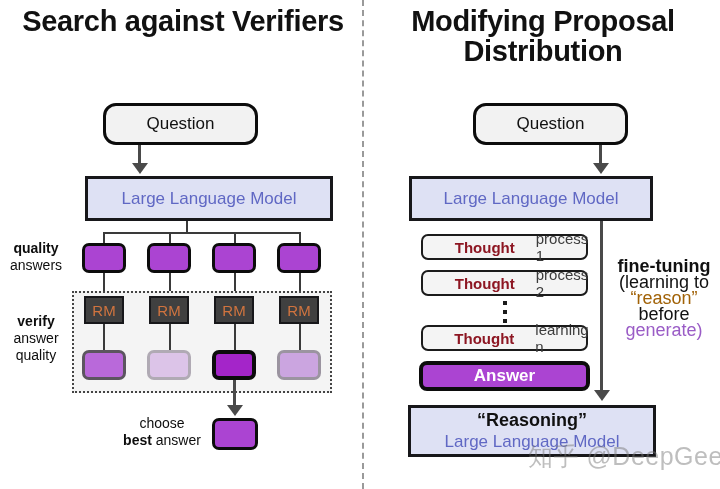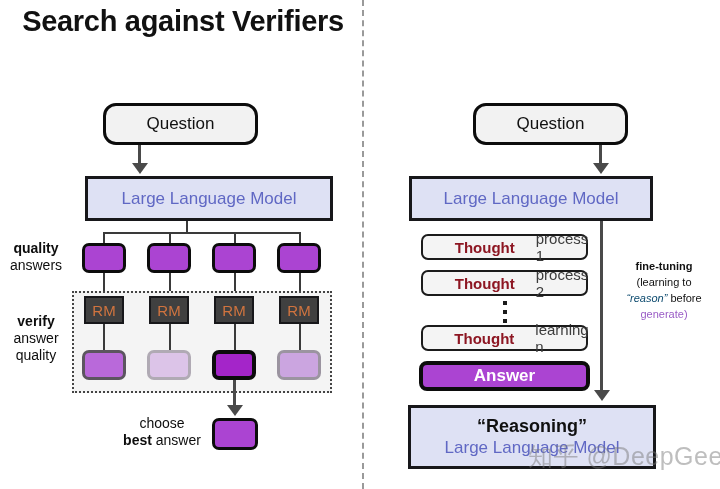--- a/index.html
+++ b/index.html
@@ -181,27 +181,27 @@
     display: block;
     width: 4px;
     height: 4px;
     background: #1b1b1b;
   }
 
   
   #finetune {
     position: absolute;
     text-align: center;
-    font-size: 11px;
+    font-size: 18px;
     line-height: 16px;
     color: #111;
     width: 112px;
   }
   #finetune .ft-bold { font-weight: bold; }
-  #finetune .ft-red  { color: #0c4a6e; font-style: italic; }
+  #finetune .ft-red  { color: #a16207; }
   #finetune .ft-purple { color: #9a5cc6; }
 
   
   #reason-box {
     position: absolute;
     background: #dee1f4;
     border: 3px solid #17171a;
     box-sizing: border-box;
     display: flex;
     flex-direction: column;
@@ -231,20 +231,21 @@
     pointer-events: none;
     letter-spacing: 0.5px;
   }
 </style>
 </head>
 <body>
 
 <div id="canvas">
 
   <div class="panel-title" id="title-left">Search against Verifiers</div>
+  <div class="panel-title" id="title-right">Modifying Proposal Distribution</div>
 
   <div id="divider"></div>
 
   <div class="qbox" id="l-question" style="left:103px; top:103px; width:155px; height:42px;">
     <span>Question</span>
   </div>
 
   <div class="arrow-stem" style="left:138px; top:145px; height:22px;"></div>
   <div class="arrow-head" style="left:132px; top:163px;"></div>
 
@@ -355,20 +356,20 @@
   <div class="arrow-head" style="left:594px; top:390px;"></div>
 
   <div id="finetune" style="left:608px; top:258px;">
     <span class="ft-bold">fine-tuning</span><br>
     <span>(learning to</span><br>
     <span class="ft-red">“reason”</span>
     <span>before</span><br>
     <span class="ft-purple">generate)</span>
   </div>
 
-  <div id="reason-box" style="left:408px; top:405px; width:248px; height:64px;">
+  <div id="reason-box" style="left:408px; top:405px; width:248px; height:52px;">
     <span class="r-top">“Reasoning”</span>
     <span class="r-bottom">Large Language Model</span>
   </div>
 
   <div id="watermark">知乎 @DeepGeeky</div>
 
 </div>
 
 </body></html>

